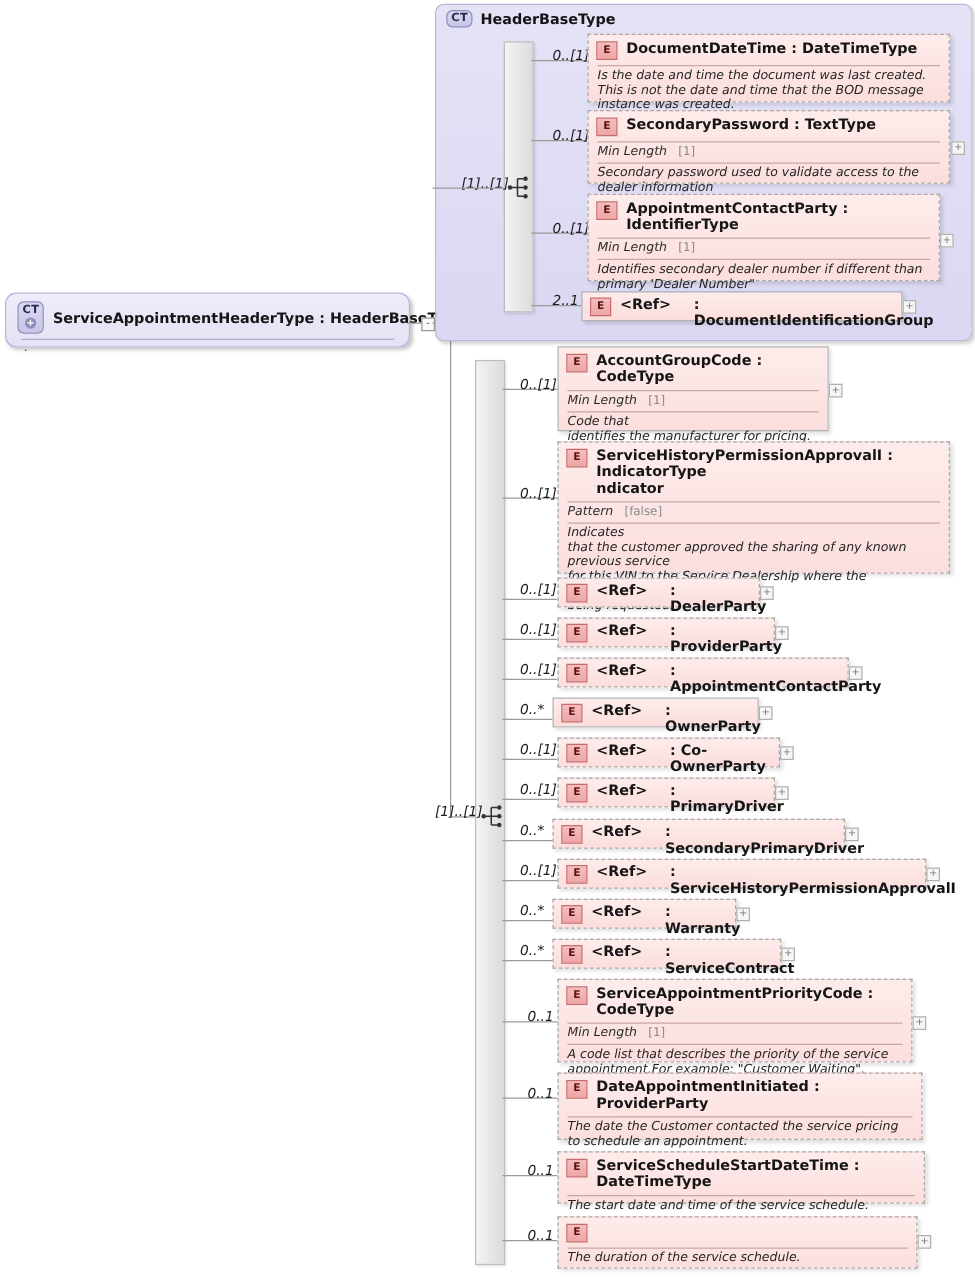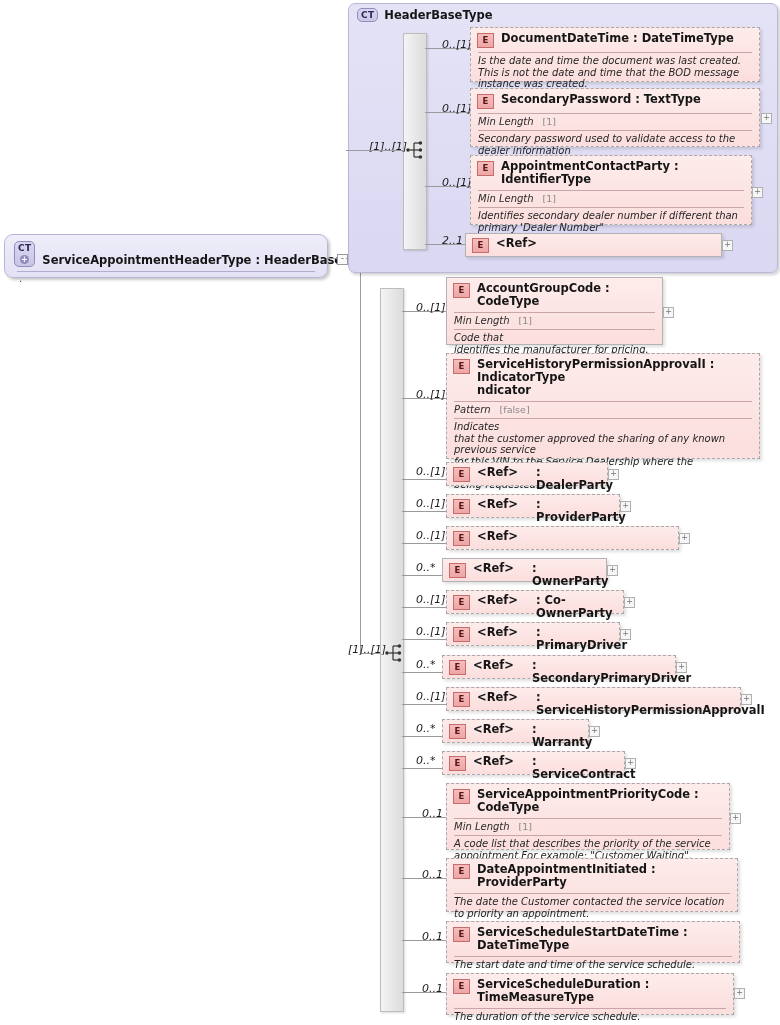--- a/index.html
+++ b/index.html
@@ -29,21 +29,21 @@
     margin-left:2px;vertical-align:1px;font-weight:bold;
   }
   .ct-name{font-size:11.5px;font-weight:bold;color:#151515;white-space:nowrap;}
 
   
   .root-node{
     background:linear-gradient(180deg,#eeedf9 0%,#e3e1f4 100%);
     border:1px solid #b8b6d6;border-radius:9px;
     box-shadow:2px 2px 3px rgba(0,0,0,.22);
   }
-  .root-head{display:flex;align-items:flex-end;gap:7px;padding:6px 9px 4px 9px;}
+  .root-head{display:flex;align-items:center;gap:7px;padding:6px 9px 4px 9px;}
   .root-rule{height:1px;background:#b0aecd;margin:0 12px;}
   .root-dot{font-size:10px;color:#444;padding:2px 0 0 14px;line-height:10px;}
 
   
   .seq-bar{
     background:linear-gradient(90deg,#f4f4f4 0%,#e9e9e9 45%,#dcdcdc 100%);
     border:1px solid #bdbdbd;box-shadow:1px 1px 2px rgba(0,0,0,.15);
   }
 
   
@@ -177,20 +177,21 @@
   <div class="e-doc">Identifies secondary dealer number if different than primary 'Dealer Number"</div>
 </div>
 <div class="abs plusbox" style="left:752px;top:187px;">+</div>
 
 <div class="abs hline" style="left:425px;top:244px;width:40px;"></div>
 <div class="abs card" style="left:442px;top:234px;">2..1</div>
 <div class="abs el solid" style="left:465px;top:233px;width:255px;height:22px;">
   <div class="el-head" style="padding:3px 7px 3px 6px;">
     <span class="e-tag">E</span>
     <span class="e-name" style="min-width:52px;">&lt;Ref&gt;</span>
+    <span class="e-name">: DocumentIdentificationGroup</span>
   </div>
 </div>
 <div class="abs plusbox" style="left:722px;top:240px;">+</div>
 
 <div class="abs seq-bar" style="left:380px;top:288px;width:22px;height:722px;"></div>
 <div class="abs card" style="left:348px;top:643px;">[1]..[1]</div>
 <div class="abs" style="left:384px;top:642px;">
   <svg width="22" height="22" viewBox="0 0 22 22">
     <circle cx="3" cy="11" r="1.8" fill="#333"></circle>
     <line x1="4.6" y1="11" x2="9" y2="11" stroke="#333" stroke-width="1.2"></line>
@@ -263,20 +264,21 @@
   </div>
 </div>
 <div class="abs plusbox" style="left:620px;top:501px;">+</div>
 
 <div class="abs hline" style="left:402px;top:543px;width:44px;"></div>
 <div class="abs card" style="left:416px;top:529px;">0..[1]</div>
 <div class="abs el dashed" style="left:446px;top:526px;width:231px;height:22px;">
   <div class="el-head" style="padding:3px 7px 3px 6px;">
     <span class="e-tag">E</span>
     <span class="e-name" style="min-width:52px;">&lt;Ref&gt;</span>
+    <span class="e-name">: AppointmentContactParty</span>
   </div>
 </div>
 <div class="abs plusbox" style="left:679px;top:533px;">+</div>
 
 <div class="abs hline" style="left:402px;top:575px;width:40px;"></div>
 <div class="abs card" style="left:416px;top:561px;">0..*</div>
 <div class="abs el solid" style="left:442px;top:558px;width:163px;height:22px;">
   <div class="el-head" style="padding:3px 7px 3px 6px;">
     <span class="e-tag">E</span>
     <span class="e-name" style="min-width:52px;">&lt;Ref&gt;</span>
@@ -369,37 +371,36 @@
 <div class="abs plusbox" style="left:730px;top:813px;">+</div>
 
 <div class="abs hline" style="left:402px;top:878px;width:44px;"></div>
 <div class="abs card" style="left:422px;top:868px;">0..1</div>
 <div class="abs el dashed" style="left:446px;top:858px;width:290px;height:52px;">
   <div class="el-head">
     <span class="e-tag">E</span>
     <span class="e-name">DateAppointmentInitiated : ProviderParty</span>
   </div>
   <div class="e-rule"></div>
-  <div class="e-doc">The date the Customer contacted the service location to priority an appointment.</div>
+  <div class="e-doc">The date the Customer contacted the service pricing to schedule an appointment.</div>
 </div>
 
 <div class="abs hline" style="left:402px;top:940px;width:44px;"></div>
 <div class="abs card" style="left:422px;top:930px;">0..1</div>
 <div class="abs el dashed" style="left:446px;top:921px;width:292px;height:40px;">
   <div class="el-head">
     <span class="e-tag">E</span>
     <span class="e-name">ServiceScheduleStartDateTime : DateTimeType</span>
   </div>
   <div class="e-rule"></div>
   <div class="e-doc">The start date and time of the service schedule.</div>
 </div>
 
 <div class="abs hline" style="left:402px;top:992px;width:44px;"></div>
 <div class="abs card" style="left:422px;top:982px;">0..1</div>
 <div class="abs el dashed" style="left:446px;top:973px;width:286px;height:40px;">
   <div class="el-head">
     <span class="e-tag">E</span>
-    <span class="e-name">ServiceScheduleDuration : TimeMeasureType</span>
   </div>
   <div class="e-rule"></div>
   <div class="e-doc">The duration of the service schedule.</div>
 </div>
 <div class="abs plusbox" style="left:734px;top:988px;">+</div>
 
 </body></html>

